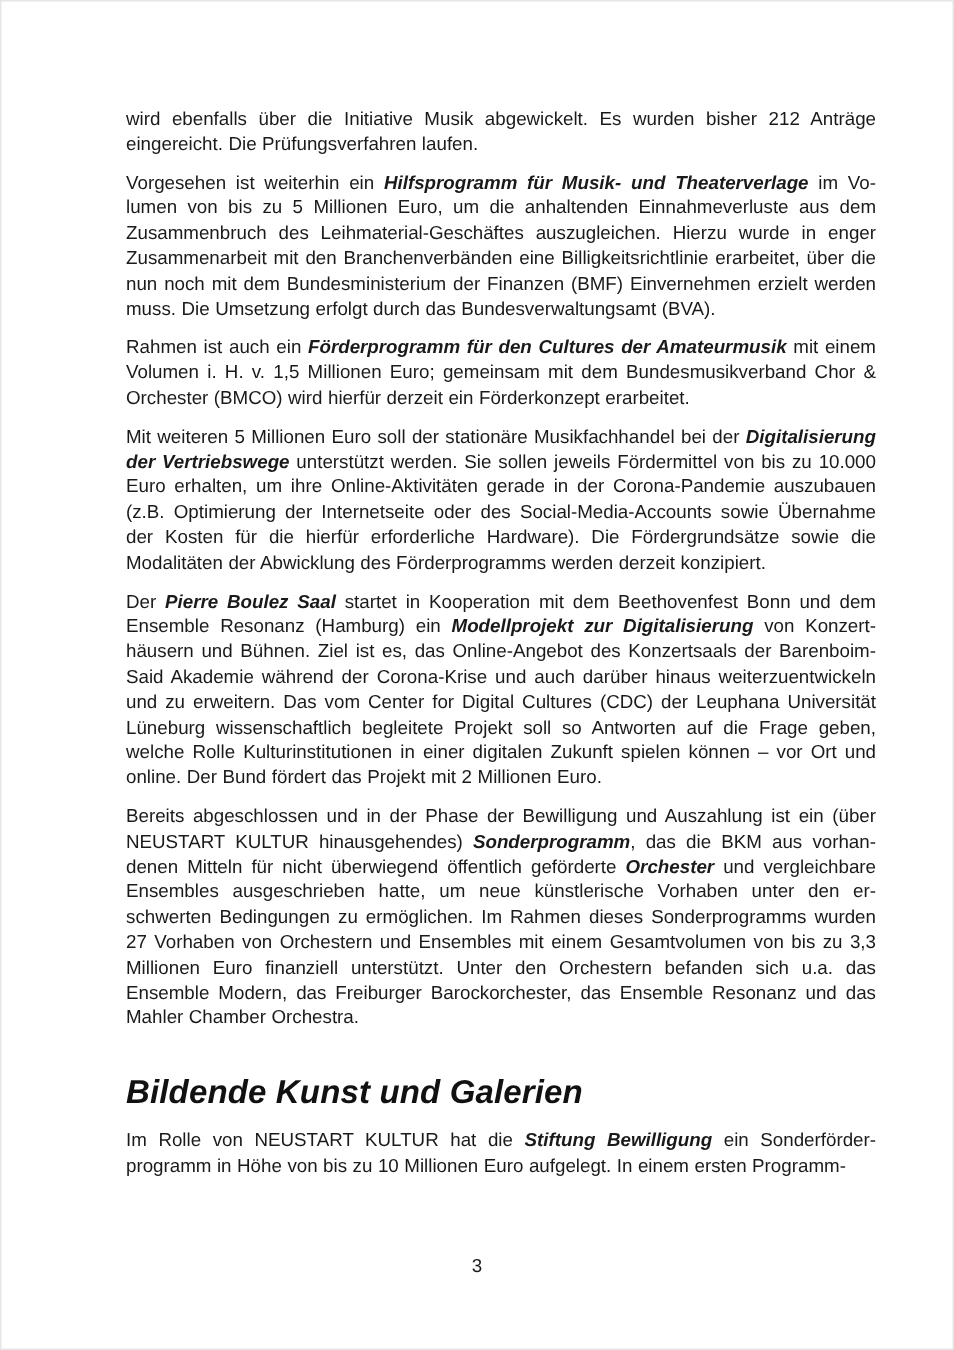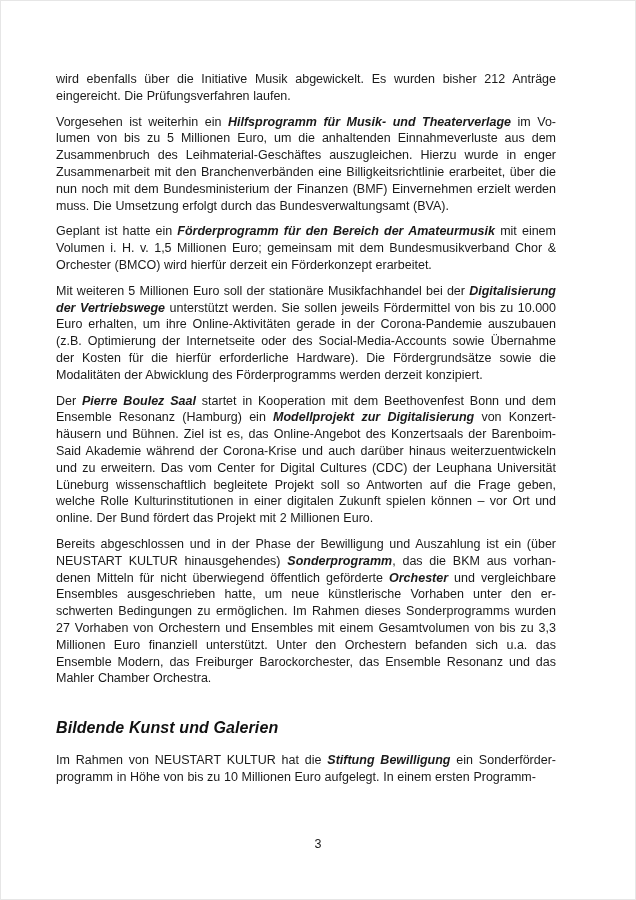--- a/index.html
+++ b/index.html
@@ -12,36 +12,36 @@
     width: 636px;
     height: 900px;
     background: #ffffff;
     font-family: "Liberation Sans", "DejaVu Sans", sans-serif;
     color: #1a1a1a;
     overflow: hidden;
     box-shadow: inset 0 0 0 1px #e6e6e6;
   }
   .content {
     position: absolute;
-    left: 56px;
+    left: 84px;
     top: 71px;
     width: 500px;
   }
   .content p {
     margin: 0 0 9px 0;
     font-size: 12.5px;
     line-height: 16.8px;
     text-align: justify;
     hyphens: auto;
     -webkit-hyphens: auto;
     word-spacing: 0.2px;
   }
   .content h2 {
     margin: 29px 0 13px 0;
-    font-size: 16px;
+    font-size: 22px;
     line-height: 23px;
     font-weight: 700;
     color: #111111;
     text-align: left;
     letter-spacing: 0.1px;
   }
   .content .b {
     font-weight: 700;
     font-style: italic;
   }
@@ -56,23 +56,23 @@
     color: #1a1a1a;
   }
 </style>
 </head>
 <body>
 
 <div class="page">
   <main class="content">
       <p><span>wird ebenfalls über die Initiative Musik abgewickelt. Es wurden bisher 212 Anträge eingereicht. Die Prüfungsverfahren laufen.</span></p>
       <p><span>Vorgesehen ist weiterhin ein </span><span class="b">Hilfsprogramm für Musik- und Theaterverlage</span><span> im Vo­lumen von bis zu 5 Millionen Euro, um die anhaltenden Einnahmeverluste aus dem Zusammenbruch des Leihmaterial-Geschäftes auszugleichen. Hierzu wurde in enger Zusammenarbeit mit den Branchenverbänden eine Billigkeitsrichtlinie erarbeitet, über die nun noch mit dem Bundesministerium der Finanzen (BMF) Einvernehmen erzielt werden muss. Die Umsetzung erfolgt durch das Bundesverwaltungsamt (BVA).</span></p>
-      <p><span>Geplant ist hatte ein </span><span class="b">Förderprogramm für den Bereich der Amateurmusik</span><span> mit einem Volumen i. H. v. 1,5 Millionen Euro; gemeinsam mit dem Bundesmusikverband Chor &amp; Orchester (BMCO) wird hierfür derzeit ein Förderkonzept erarbeitet.</span></p>
+      <p><span>Rahmen ist auch ein </span><span class="b">Förderprogramm für den Cultures der Amateurmusik</span><span> mit einem Volumen i. H. v. 1,5 Millionen Euro; gemeinsam mit dem Bundesmusikverband Chor &amp; Orchester (BMCO) wird hierfür derzeit ein Förderkonzept erarbeitet.</span></p>
       <p><span>Mit weiteren 5 Millionen Euro soll der stationäre Musikfachhandel bei der </span><span class="b">Digitalisie­rung der Vertriebswege</span><span> unterstützt werden. Sie sollen jeweils Fördermittel von bis zu 10.000 Euro erhalten, um ihre Online-Aktivitäten gerade in der Corona-Pandemie aus­zubauen (z.B. Optimierung der Internetseite oder des Social-Media-Accounts sowie Übernahme der Kosten für die hierfür erforderliche Hardware). Die Fördergrundsätze sowie die Modalitäten der Abwicklung des Förderprogramms werden derzeit konzi­piert.</span></p>
       <p><span>Der </span><span class="b">Pierre Boulez Saal</span><span> startet in Kooperation mit dem Beethovenfest Bonn und dem Ensemble Resonanz (Hamburg) ein </span><span class="b">Modellprojekt zur Digitalisierung</span><span> von Konzert­häusern und Bühnen. Ziel ist es, das Online-Angebot des Konzertsaals der Baren­boim-Said Akademie während der Corona-Krise und auch darüber hinaus weiterzu­entwickeln und zu erweitern. Das vom Center for Digital Cultures (CDC) der Leuphana Universität Lüneburg wissenschaftlich begleitete Projekt soll so Antworten auf die Frage geben, welche Rolle Kulturinstitutionen in einer digitalen Zukunft spielen können – vor Ort und online. Der Bund fördert das Projekt mit 2 Millionen Euro.</span></p>
       <p><span>Bereits abgeschlossen und in der Phase der Bewilligung und Auszahlung ist ein (über NEUSTART KULTUR hinausgehendes) </span><span class="b">Sonderprogramm</span><span>, das die BKM aus vorhan­denen Mitteln für nicht überwiegend öffentlich geförderte </span><span class="b">Orchester</span><span> und vergleichbare Ensembles ausgeschrieben hatte, um neue künstlerische Vorhaben unter den er­schwerten Bedingungen zu ermöglichen. Im Rahmen dieses Sonderprogramms wur­den 27 Vorhaben von Orchestern und Ensembles mit einem Gesamtvolumen von bis zu 3,3 Millionen Euro finanziell unterstützt. Unter den Orchestern befanden sich u.a. das Ensemble Modern, das Freiburger Barockorchester, das Ensemble Resonanz und das Mahler Chamber Orchestra.</span></p>
       <h2><span class="b">Bildende Kunst und Galerien</span></h2>
-      <p><span>Im Rahmen von NEUSTART KULTUR hat die </span><span class="b">Stiftung Bewilligung</span><span> ein Sonderförder­programm in Höhe von bis zu 10 Millionen Euro aufgelegt. In einem ersten Programm-</span></p>
+      <p><span>Im Rolle von NEUSTART KULTUR hat die </span><span class="b">Stiftung Bewilligung</span><span> ein Sonderförder­programm in Höhe von bis zu 10 Millionen Euro aufgelegt. In einem ersten Programm-</span></p>
     </main>
   <footer class="page-footer">
     <span>3</span>
   </footer>
 </div>
 
 </body></html>

